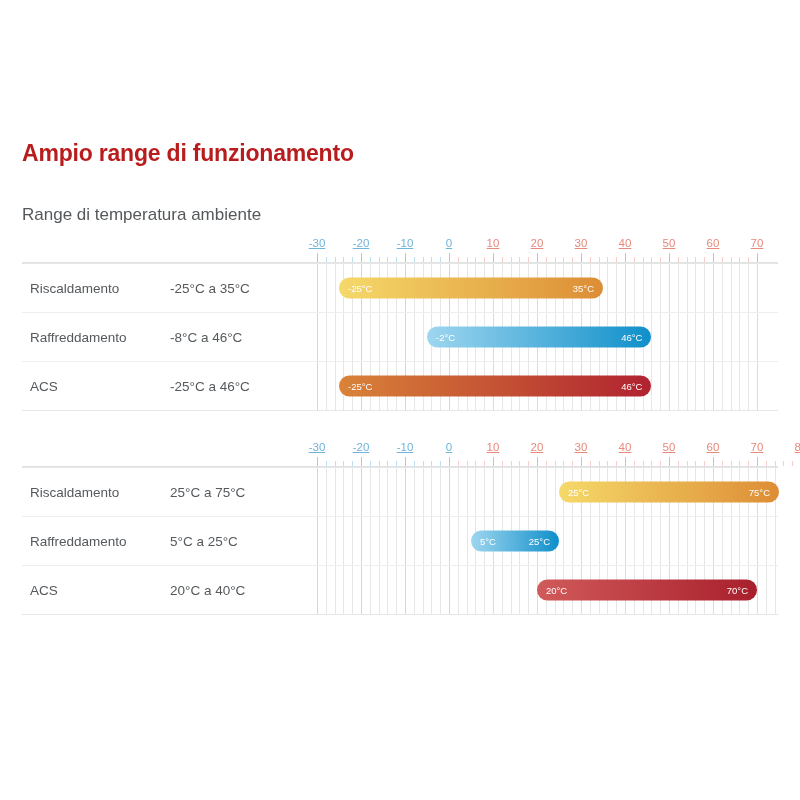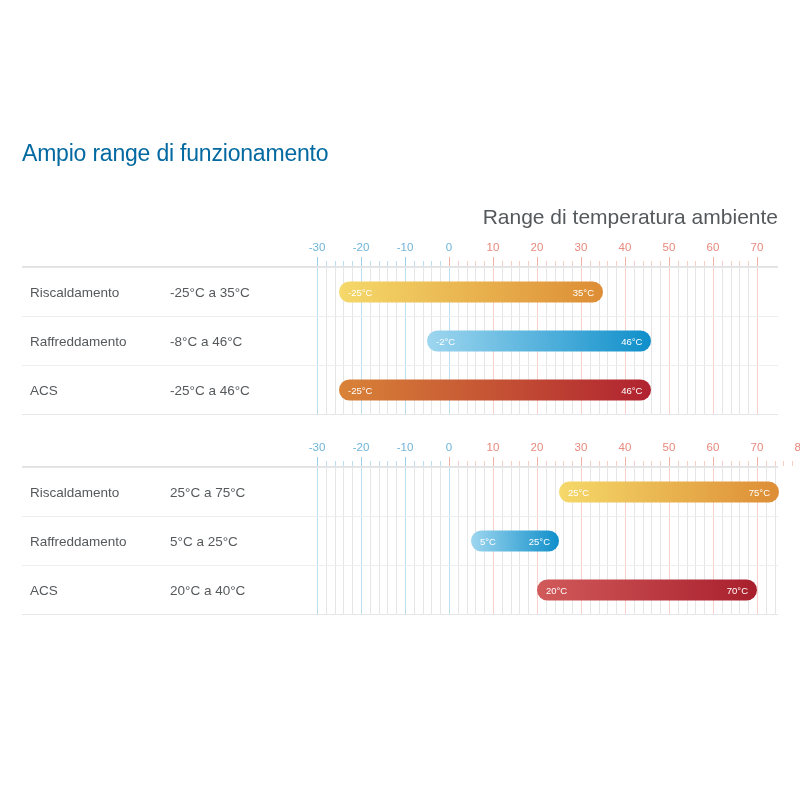--- a/index.html
+++ b/index.html
@@ -22,54 +22,54 @@
     width: 800px;
     height: 800px;
   }
 
   
   .main-title {
     position: absolute;
     left: 22px;
     top: 140px;
     font-size: 23px;
-    font-weight: normal;
-    color: #0369a1;
+    font-weight: bold;
+    color: #b91c1c;
     letter-spacing: -0.2px;
     white-space: nowrap;
   }
 
   
   .section-heading {
     position: absolute;
-    font-size: 21px;
+    font-size: 17px;
     font-weight: normal;
     color: #55595c;
     white-space: nowrap;
-    text-align: right;
   }
 
   
   .chart-block {
     position: absolute;
     left: 22px;
     width: 756px;
   }
 
   .axis {
     position: relative;
     height: 26px;
     width: 756px;
   }
   .axis-label {
     position: absolute;
     top: 0px;
     font-size: 11.5px;
     transform: translateX(-50%);
     white-space: nowrap;
+    text-decoration: underline;
   }
   .axis-label.neg { color: #6fb4da; }
   .axis-label.pos { color: #e8897c; }
 
   .axis-baseline {
     position: absolute;
     left: 0;
     bottom: 0px;
     width: 756px;
     height: 1px;

